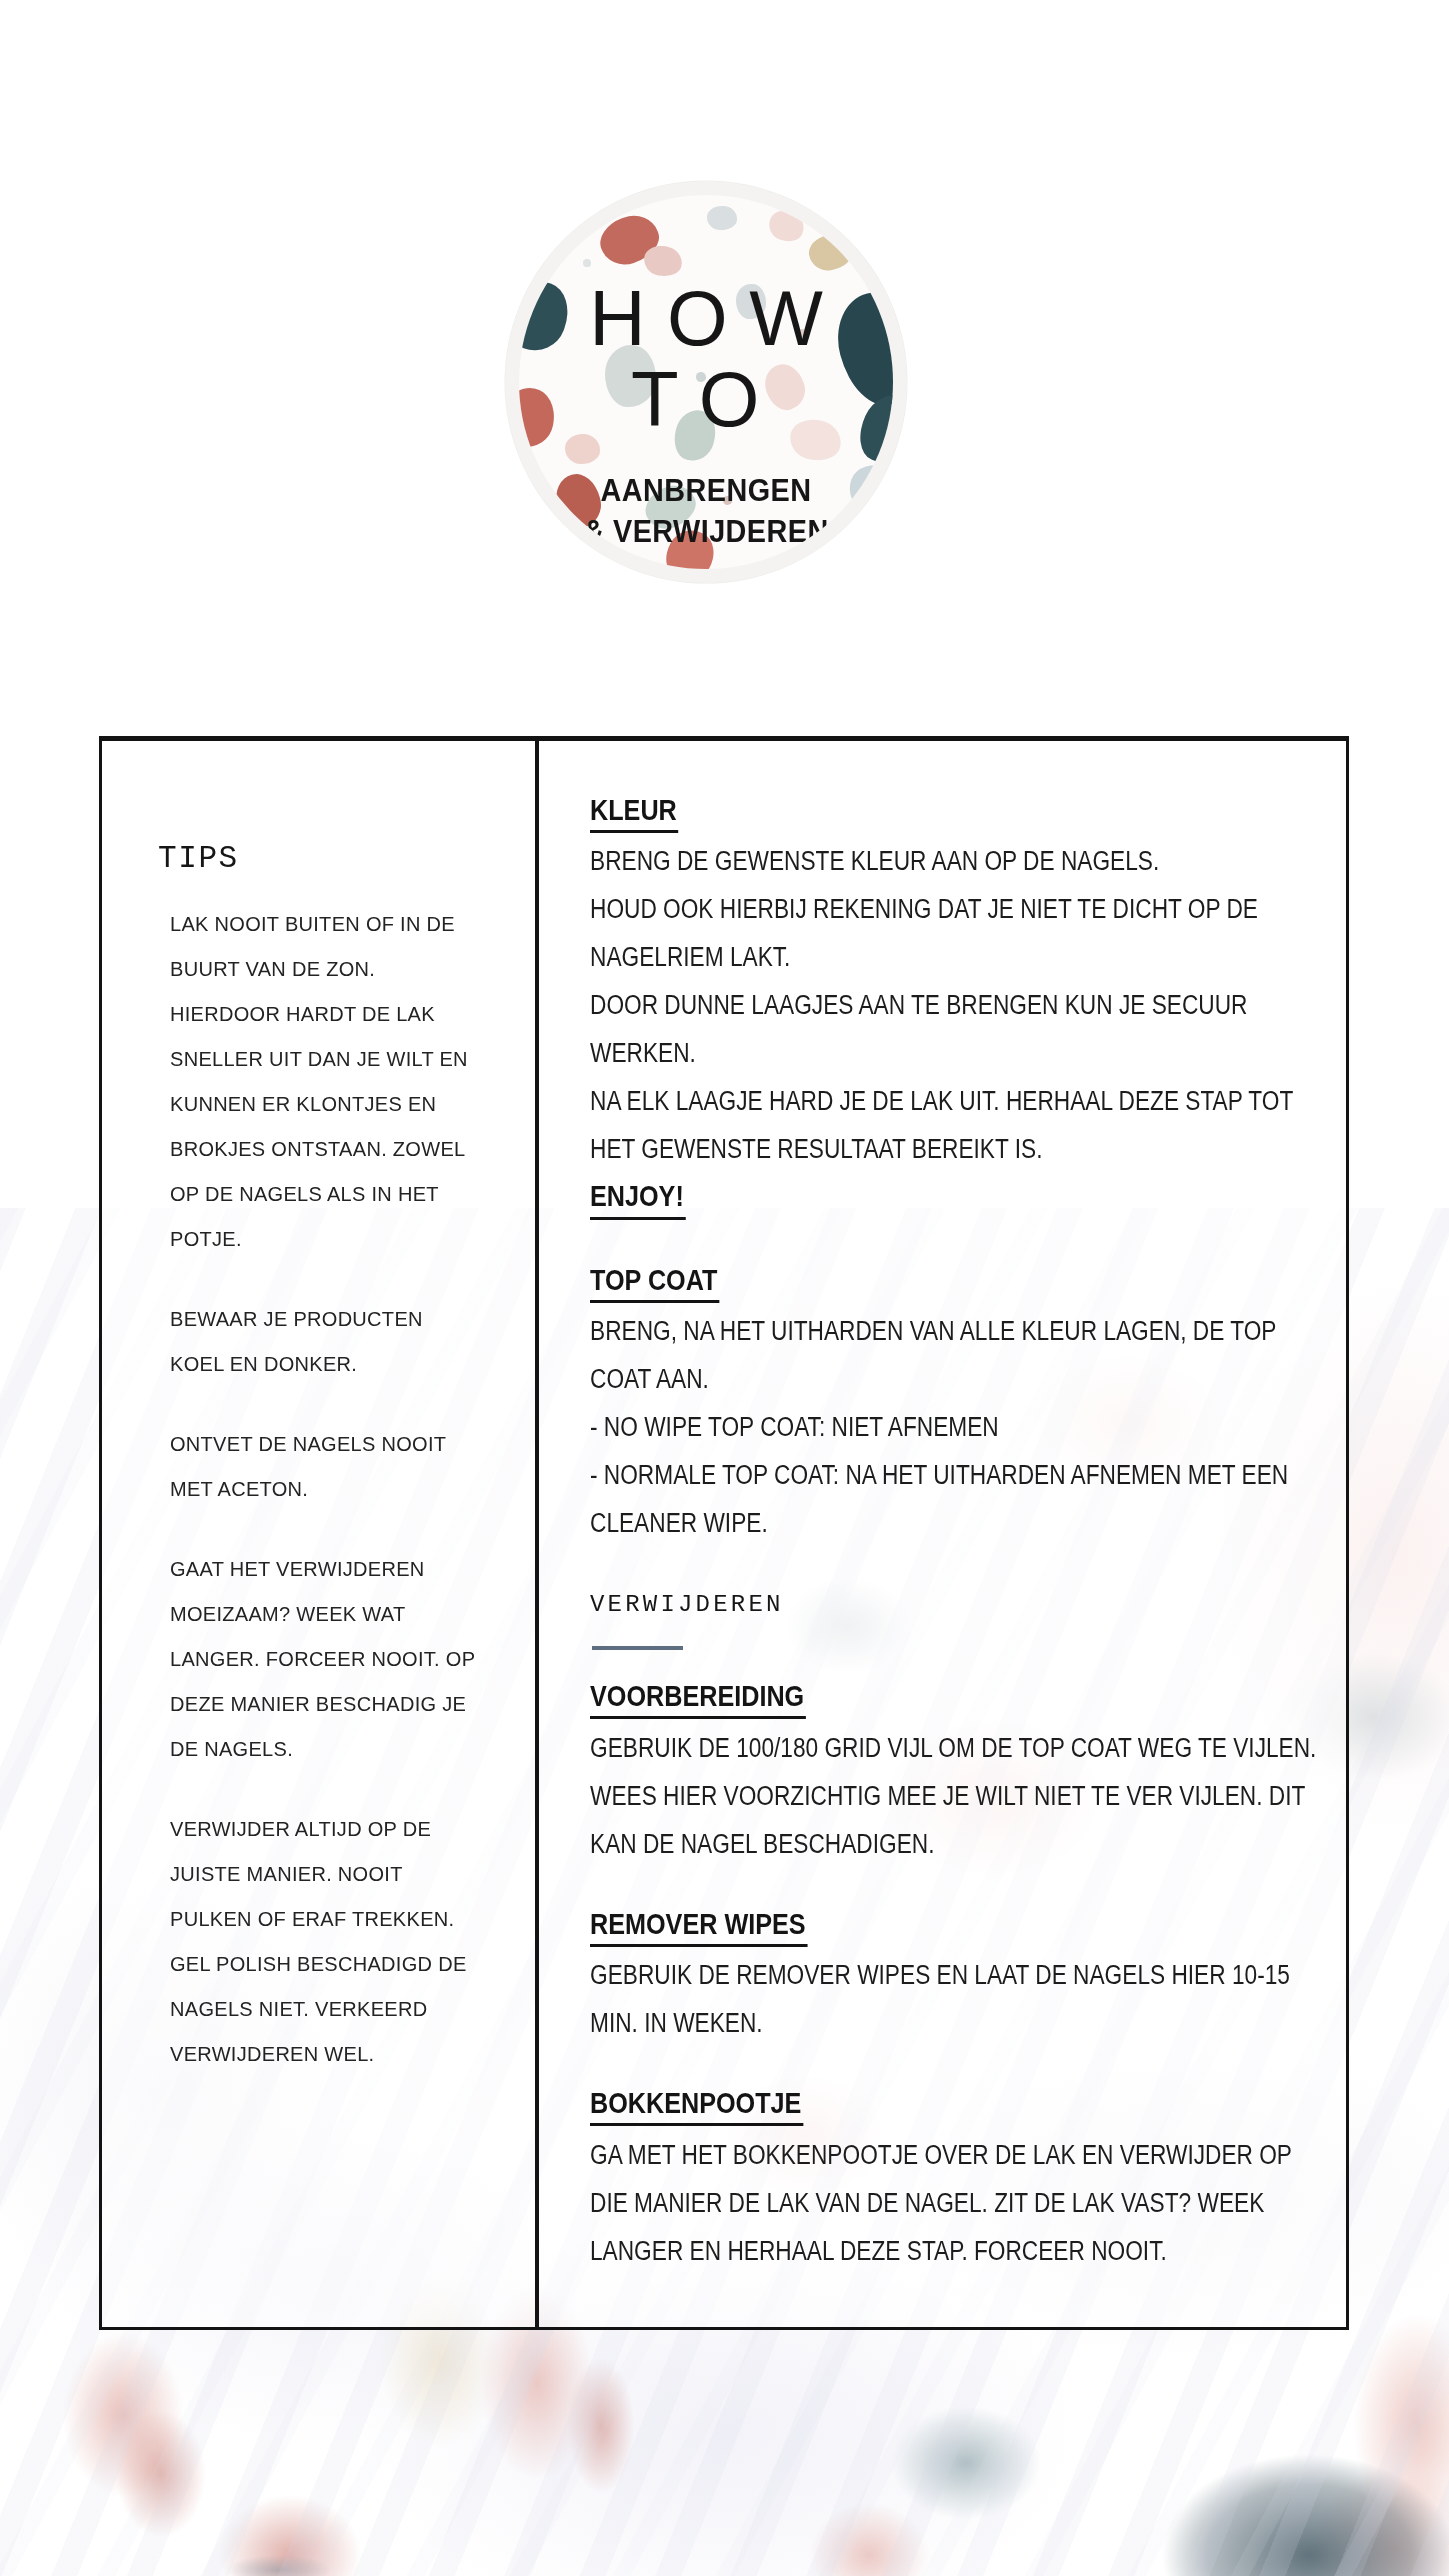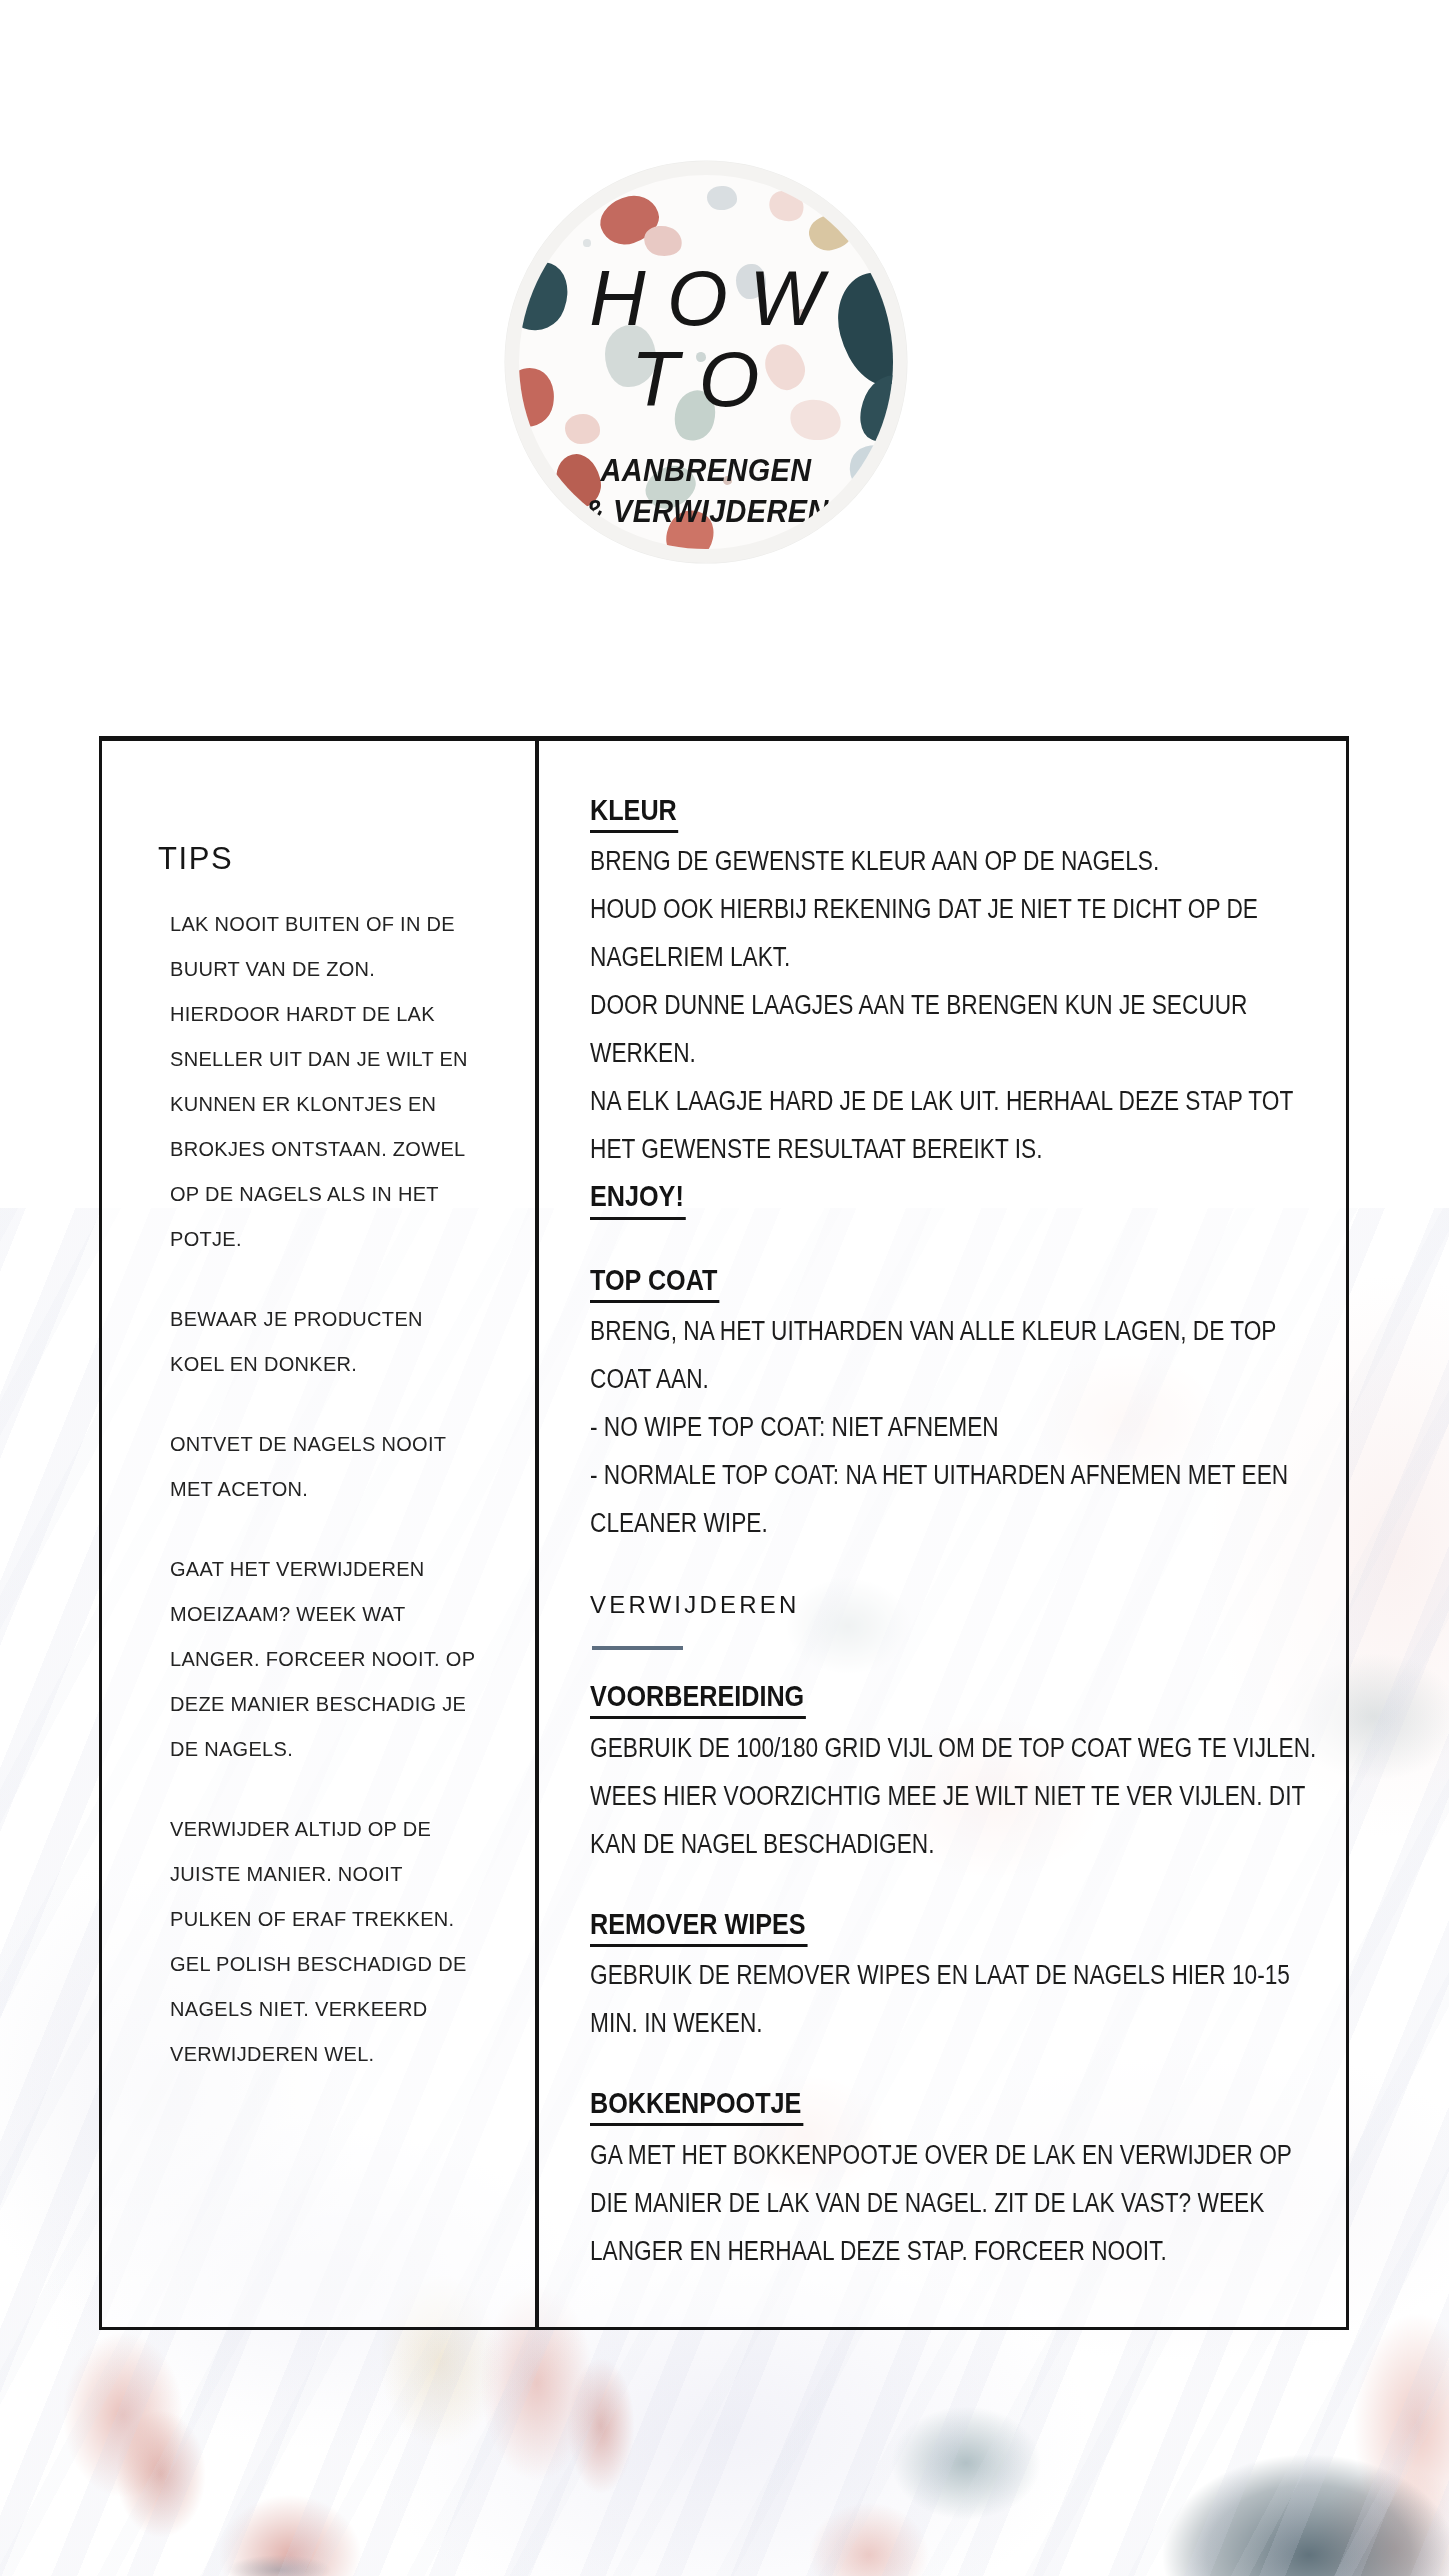--- a/index.html
+++ b/index.html
@@ -38,25 +38,24 @@
       radial-gradient(268px 322px at 161px 2093px,  rgba(232,232,240,0.40), rgba(232,232,240,0) 75%);
   }
   .streaks{
     position:absolute;left:0;top:1208px;width:1449px;height:1369px;
     background:
       repeating-linear-gradient(112deg, rgba(213,216,232,0.16) 0 24px, rgba(255,255,255,0) 24px 70px),
       repeating-linear-gradient(118deg, rgba(222,226,236,0.12) 0 16px, rgba(255,255,255,0) 16px 91px);
   }
   
   .logo{
-    position:absolute;left:505px;top:161px;width:402px;height:402px;
+    position:absolute;left:505px;top:181px;width:402px;height:402px;
     border-radius:50%;background:#fcfbfa;border:14px solid #f4f3f1;
     box-sizing:border-box;overflow:hidden;text-align:center;
     box-shadow:0 0 0 0.5px #ececea;
-    font-style:italic;
   }
   .tz{position:absolute;border-radius:52% 48% 55% 45% / 48% 55% 45% 55%;}
   .logo-text{position:relative;z-index:2;}
   .logo-title{
     margin-top:83px;
     font-family:"Liberation Sans",sans-serif;
     font-weight:100;font-size:78px;line-height:81px;
     letter-spacing:21.5px;text-indent:21.5px;color:#161616;
   }
   .logo-subtitle{
@@ -73,21 +72,21 @@
   .frame-divider{position:absolute;left:433px;top:0;bottom:0;width:4.3px;background:#131313;}
   .col-left{
     position:absolute;left:0;top:0;bottom:0;width:433px;box-sizing:border-box;
     padding:99px 57px 0 56px;
   }
   .col-right{
     position:absolute;left:437px;right:0;top:0;bottom:0;box-sizing:border-box;
     padding:51px 16px 18px 51px;
   }
   .serif-heading{
-    font-family:Liberation Sans, sans-serif;
+    font-family:Liberation Mono, monospace;
     font-weight:500;color:#161616;margin:0;
   }
   .tips-heading{font-size:31px;line-height:38px;letter-spacing:1.6px;margin-bottom:23.6px;}
   .tip{font-size:20px;line-height:45px;margin:0 0 35px 12px;color:#232323;letter-spacing:0.3px;}
   
   .cond{transform:scaleX(0.84);transform-origin:left top;}
   .section{margin:0 0 38px 0;}
   .section.tight{margin-top:-33px;}
   .section-heading{
     display:inline-block;white-space:nowrap;

